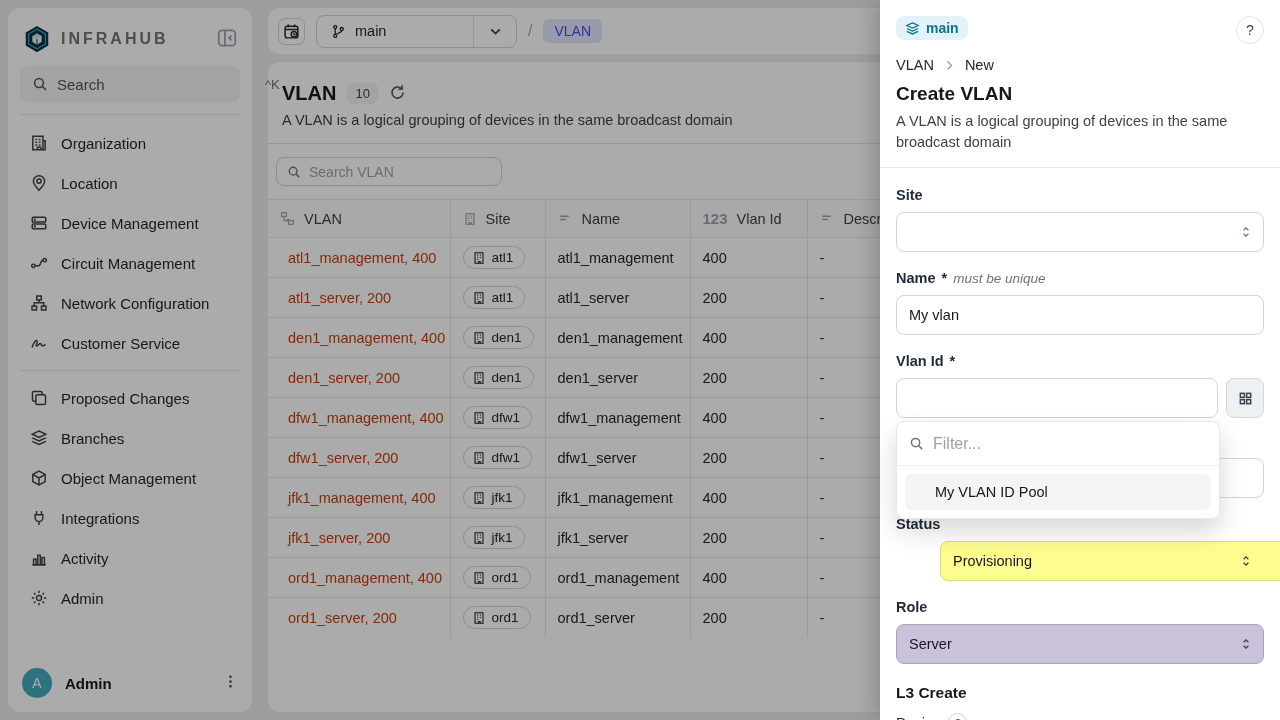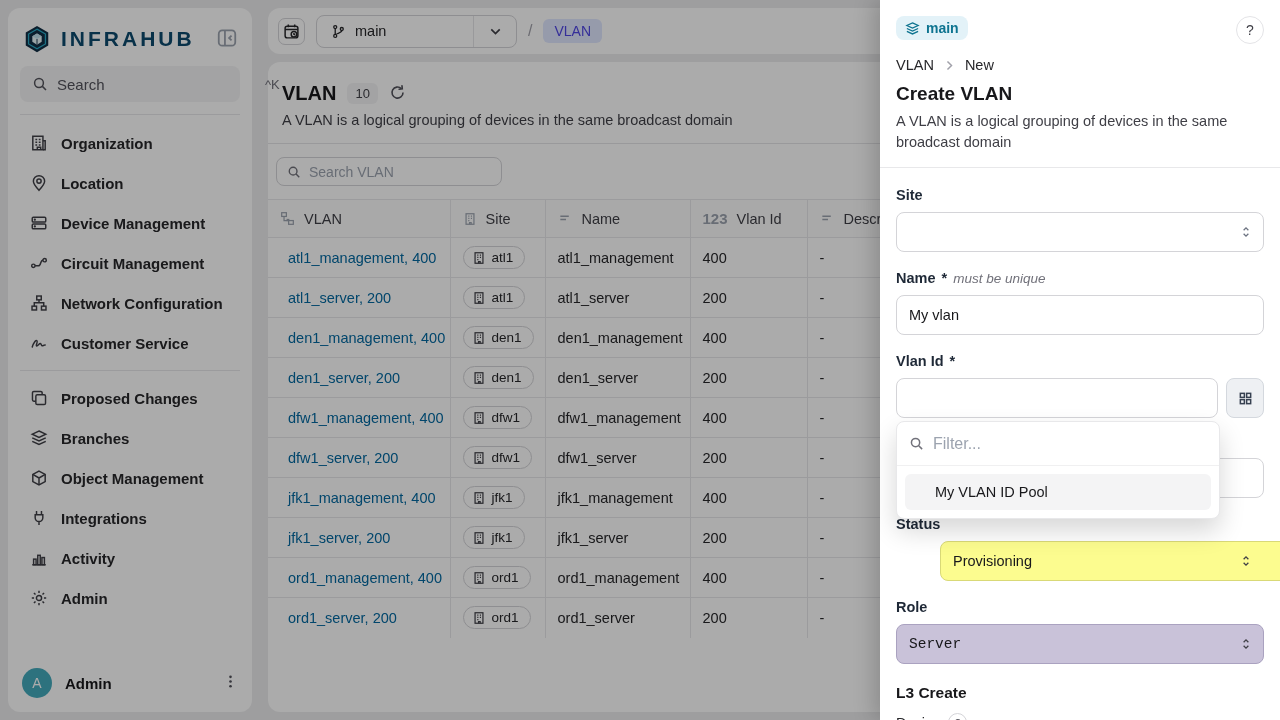--- a/index.html
+++ b/index.html
@@ -7,30 +7,30 @@
   body { font-family:"Liberation Sans", sans-serif; background:#ececee; position:relative; color:#18181b; }
 
   .icon { display:inline-flex; align-items:center; justify-content:center; flex:none; }
   svg { display:block; }
 
   
   .sidebar { position:absolute; left:8px; top:8px; width:244px; height:704px;
     background:#fff; border-radius:12px; display:flex; flex-direction:column;
     padding:12px 12px 14px; z-index:1; }
   .logo-row { display:flex; align-items:center; gap:9px; padding:4px 2px 12px 2px; }
-  .logo-text { font-size:21px; font-weight:800; letter-spacing:3px; color:#0c4a6e; }
+  .logo-text { font-size:16px; font-weight:800; letter-spacing:3px; color:#737373; }
   .collapse-btn { margin-left:auto; color:#9ca3af; background:none; border:none; cursor:pointer; }
   .search-box { background:#f4f4f5; border-radius:8px; height:36px; display:flex;
     align-items:center; gap:9px; padding:0 12px; color:#52525b; }
   .search-box input { border:none; background:transparent; outline:none; flex:1;
     font-size:15px; font-family:inherit; color:#3f3f46; }
   .search-box input::placeholder { color:#52525b; }
   .kbd-hint { font-size:13px; color:#71717a; }
   .side-divider { height:1px; background:#e8e8ea; margin:12px 0 8px; }
-  .nav-group { display:flex; flex-direction:column;font-weight:bold; }
+  .nav-group { display:flex; flex-direction:column; }
   .nav-item { height:40px; display:flex; align-items:center; gap:13px; padding:0 10px;
     border-radius:8px; cursor:pointer; }
   .nav-item .icon { color:#3f3f46; width:18px; }
   .nav-item .nav-label { font-size:15px; color:#27272a; white-space:nowrap; }
   .group-divider { height:1px; background:#e8e8ea; margin:7px 0; }
   .user-row { margin-top:auto; display:flex; align-items:center; gap:13px; padding:4px 2px 0; }
   .avatar { width:30px; height:30px; border-radius:50%; background:#43aabc; color:#fff;
     display:flex; align-items:center; justify-content:center; font-size:14px; }
   .user-name { font-size:15px; font-weight:600; color:#18181b; }
   .kebab-btn { margin-left:auto; background:none; border:none; color:#52525b; font-size:16px;
@@ -69,21 +69,21 @@
   table { width:100%; border-collapse:collapse; table-layout:fixed; }
   th, td { border-top:1px solid #e8e8ea; border-right:1px solid #e8e8ea; text-align:left;
     font-size:14.5px; padding:0 12px; white-space:nowrap; overflow:hidden; }
   th:last-child, td:last-child { border-right:none; }
   th { height:38px; font-weight:500; color:#3f3f46; background:#fcfcfc; }
   td { height:40px; color:#27272a; }
   .th-inner { display:flex; align-items:center; gap:9px; }
   .th-icon { color:#9ca3af; }
   .num-icon { font-size:15px; font-weight:700; color:#9ca3af; letter-spacing:0; }
   td.c-vlan { padding-left:20px; }
-  .vlan-link { color:#0369a1; text-decoration:none; cursor:pointer; }
+  .vlan-link { color:#c2410c; text-decoration:none; cursor:pointer; }
   .site-pill { display:inline-flex; align-items:center; gap:6px; border:1px solid #d4d4d8;
     border-radius:14px; padding:3px 11px 3px 8px; font-size:13.5px; color:#27272a; cursor:pointer; }
   .site-pill .icon { color:#3f3f46; }
 
   
   .scrim { position:absolute; left:0; top:0; width:880px; height:720px;
     background:rgba(0,0,0,0.33); z-index:40; }
 
   
   .drawer { position:absolute; right:0; top:0; width:400px; height:720px; background:#fff;
@@ -681,21 +681,21 @@
         <svg width="14" height="14" viewBox="0 0 16 16" fill="none" stroke="currentColor" stroke-width="1.5">
           <path d="M5.3 6L8 3.3 10.7 6M5.3 10L8 12.7 10.7 10"></path>
         </svg>
       </span>
     </div>
 
     <div class="f-label">
       <span>Role</span>
     </div>
     <div class="select-wrap">
-      <div class="f-select role-select" id="role-select" style="display: flex; align-items: center; background: rgb(201, 194, 217); font-family: Liberation Mono, monospace;">Server</div>
+      <div class="f-select role-select" id="role-select" style="display: flex; align-items: center; background: rgb(201, 194, 217);">Server</div>
       <span class="chevs icon" style="color:#3f3f46;">
         <svg width="14" height="14" viewBox="0 0 16 16" fill="none" stroke="currentColor" stroke-width="1.5">
           <path d="M5.3 6L8 3.3 10.7 6M5.3 10L8 12.7 10.7 10"></path>
         </svg>
       </span>
     </div>
 
     <div class="section-heading">L3 Create</div>
     <div class="sub-label">
       <span>Device</span>

